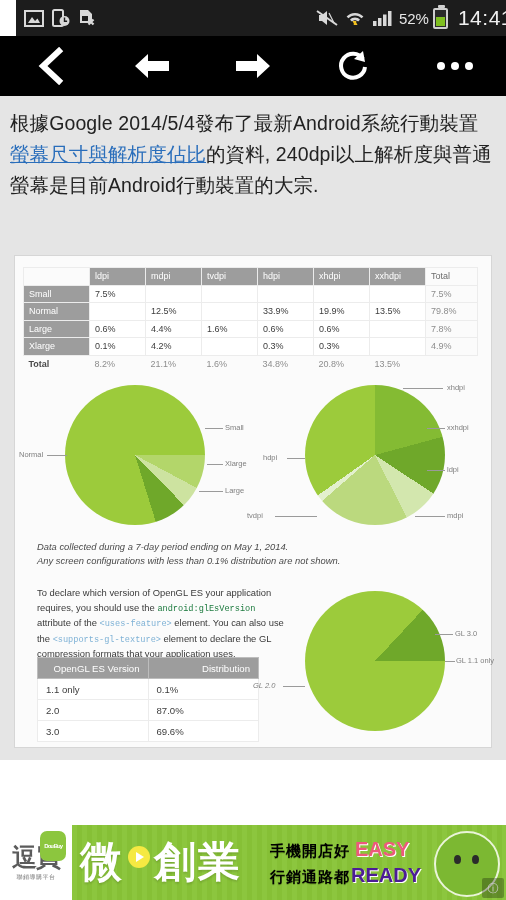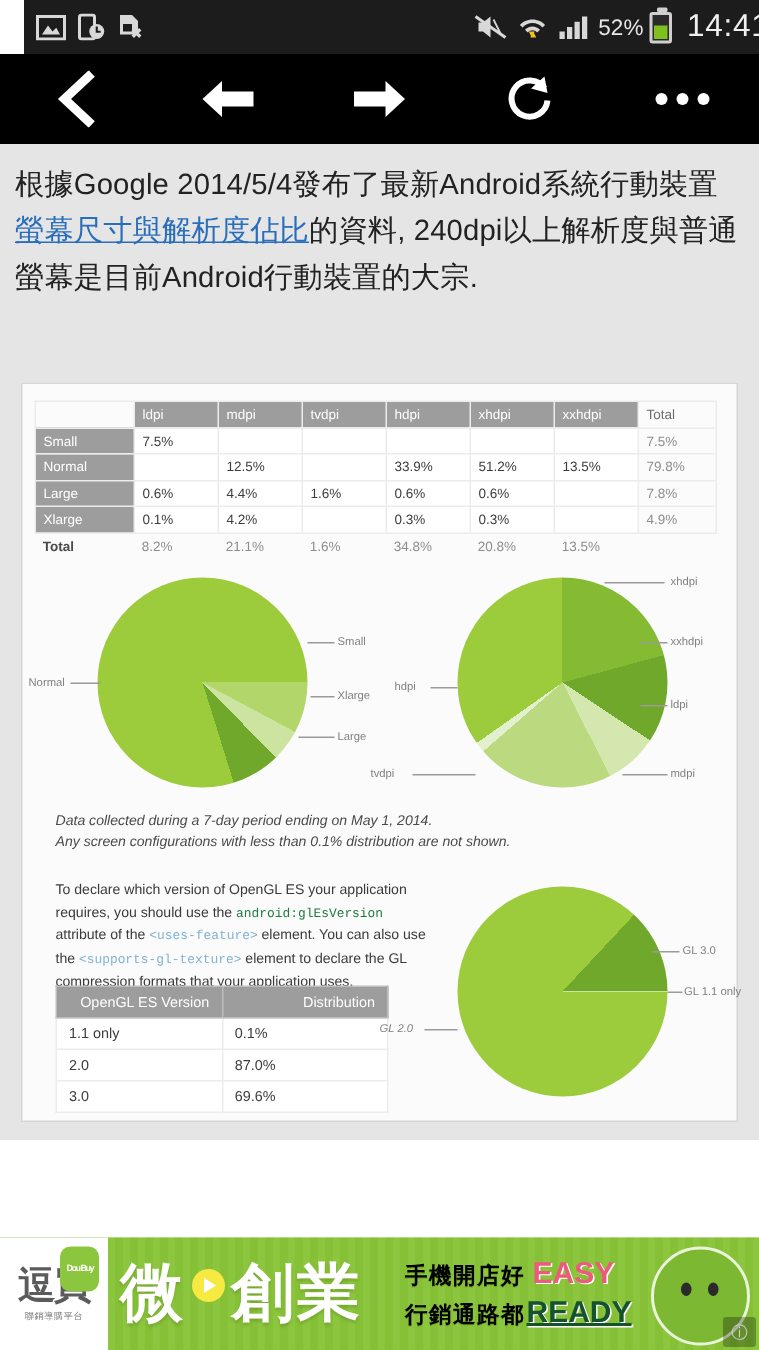--- a/index.html
+++ b/index.html
@@ -153,22 +153,22 @@
   }
   .ad-play:after{
     content:"";position:absolute;left:8px;top:6px;border-left:8px solid #fff;
     border-top:5px solid transparent;border-bottom:5px solid transparent;
   }
   .ad-copy{position:absolute;left:270px;top:12px;line-height:25px;}
   .ad-cn{font-size:15px;color:#000000;font-weight:bold;letter-spacing:1px;
     text-shadow:0 1px 0 #6e9f2c;}
   .ad-easy{font-size:20px;font-weight:bold;color:#ec5a7c;margin-left:5px;
     text-shadow:1px 1px 0 #fff;}
-  .ad-ready{font-size:20px;font-weight:bold;color:#14532d;margin-left:1px;
-    text-shadow:1px 1px 0 #fff;text-decoration:underline;}
+  .ad-ready{font-size:20px;font-weight:bold;color:#4c1d95;margin-left:1px;
+    text-shadow:1px 1px 0 #fff;}
   .ad-mascot{
     position:absolute;right:6px;top:6px;width:62px;height:62px;border-radius:50%;
     background:#7cb832;border:2px solid #eaf4d8;
   }
   .ad-eye{position:absolute;top:22px;width:7px;height:9px;border-radius:50%;background:#2b2b2b;}
   .ad-badge{
     position:absolute;right:2px;bottom:2px;width:22px;height:20px;background:rgba(0,0,0,.28);
     color:#cfcfcf;font-size:11px;display:flex;align-items:center;justify-content:center;
     border-radius:2px;
   }
@@ -282,21 +282,21 @@
             <td class="val"></td>
             <td class="val"></td>
             <td class="rowtot">7.5%</td>
           </tr>
           <tr>
             <td class="rowhead">Normal</td>
             <td class="val"></td>
             <td class="val">12.5%</td>
             <td class="val"></td>
             <td class="val">33.9%</td>
-            <td class="val">51.2%</td>
+            <td class="val">19.9%</td>
             <td class="val">13.5%</td>
             <td class="rowtot">79.8%</td>
           </tr>
           <tr>
             <td class="rowhead">Large</td>
             <td class="val">0.6%</td>
             <td class="val">4.4%</td>
             <td class="val">1.6%</td>
             <td class="val">0.6%</td>
             <td class="val">0.6%</td>

